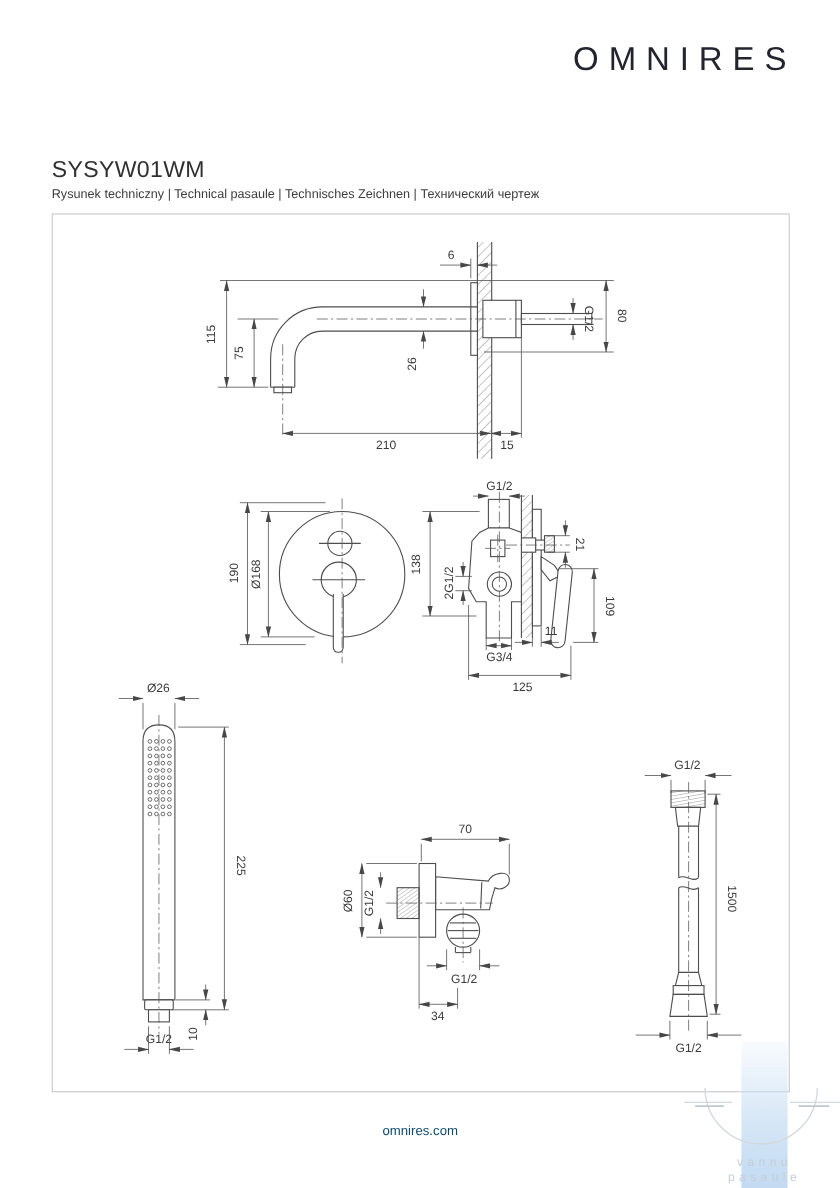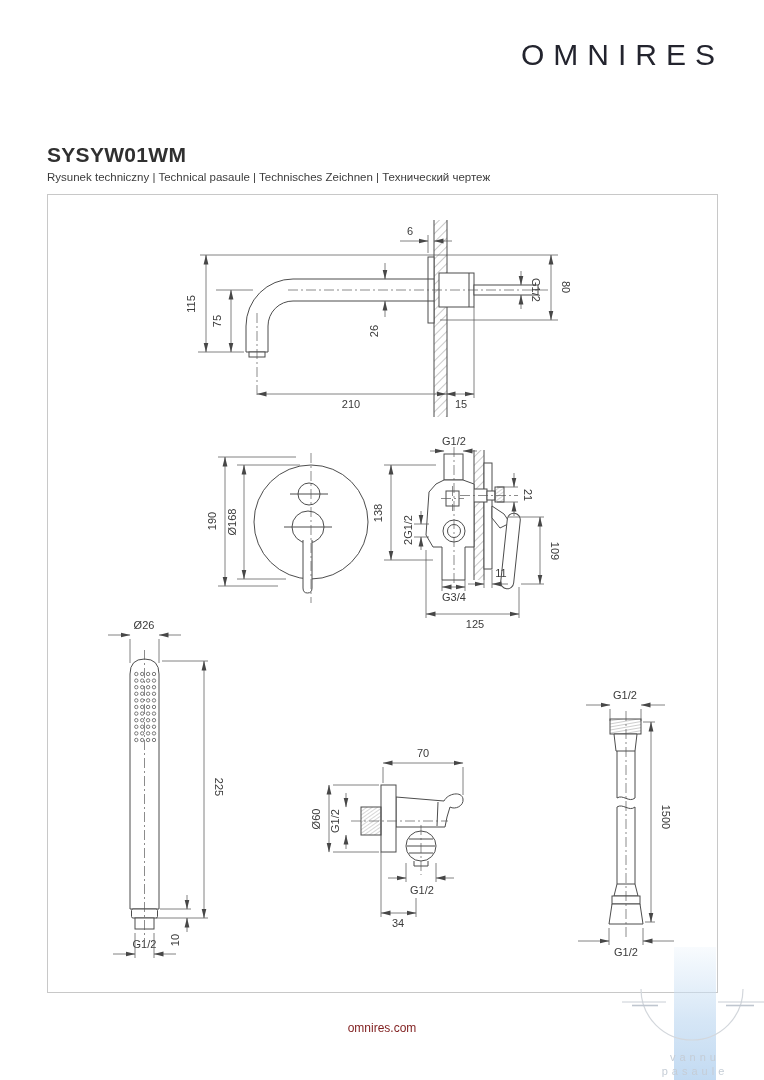--- a/index.html
+++ b/index.html
@@ -1,24 +1,24 @@
 <!DOCTYPE html>
 <html><head>
 <meta charset="utf-8">
 <style>
   html,body{margin:0;padding:0;background:#fff;}
   #page{position:relative;width:764px;height:1080px;background:#ffffff;overflow:hidden;
         font-family:"Liberation Sans",sans-serif;}
   .logo{position:absolute;top:38px;right:40px;font-size:30px;font-weight:400;
         letter-spacing:9px;color:#23242e;}
-  .code{position:absolute;left:47px;top:143px;font-size:21px;font-weight:700;color:#303030;letter-spacing:0.3px;}
+  .code{position:absolute;left:47px;top:143px;font-size:21px;font-weight:400;color:#303030;letter-spacing:0.3px;}
   .subtitle{position:absolute;left:47px;top:171px;font-size:11.5px;color:#3c3c3c;}
   .frame{position:absolute;left:47px;top:194px;width:669px;height:797px;border:1px solid #c8c8c8;}
   .frame svg{display:block;}
-  .footer{position:absolute;left:0;top:1021px;width:764px;text-align:center;font-size:12px;color:#7f1d1d;}
+  .footer{position:absolute;left:0;top:1021px;width:764px;text-align:center;font-size:12px;color:#0c4a6e;}
   .wm-band{position:absolute;left:674px;top:947px;width:42px;height:133px;
            background:linear-gradient(180deg,rgba(216,233,248,0.18) 0%,rgba(200,222,243,0.75) 55%,rgba(189,215,241,0.92) 100%);}
   .wm-arc{position:absolute;left:618px;top:953px;width:154px;height:100px;}
   .wm-text{position:absolute;left:618px;top:1050px;width:154px;text-align:center;
            font-size:11px;letter-spacing:4px;color:#c5cdd6;line-height:14px;}
   
   .ln{stroke:#4d4d4d;stroke-width:1;fill:none;}
   .lw{stroke:#4d4d4d;stroke-width:1;fill:#fff;}
   .dl{stroke:#585858;stroke-width:0.75;fill:none;}
   .cl{stroke:#5a5a5a;stroke-width:0.7;fill:none;stroke-dasharray:10 3 2 3;}

